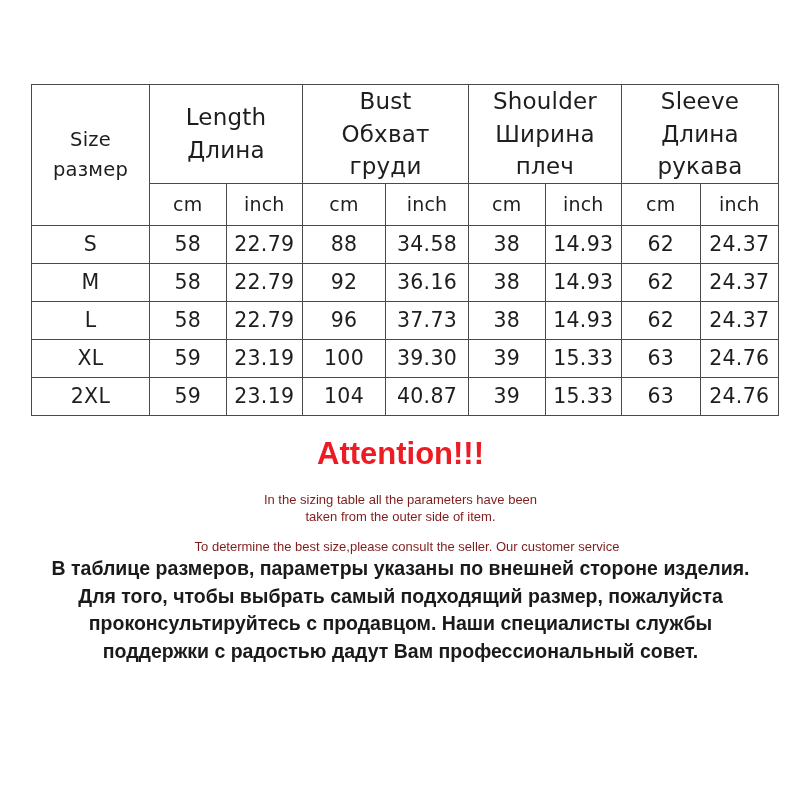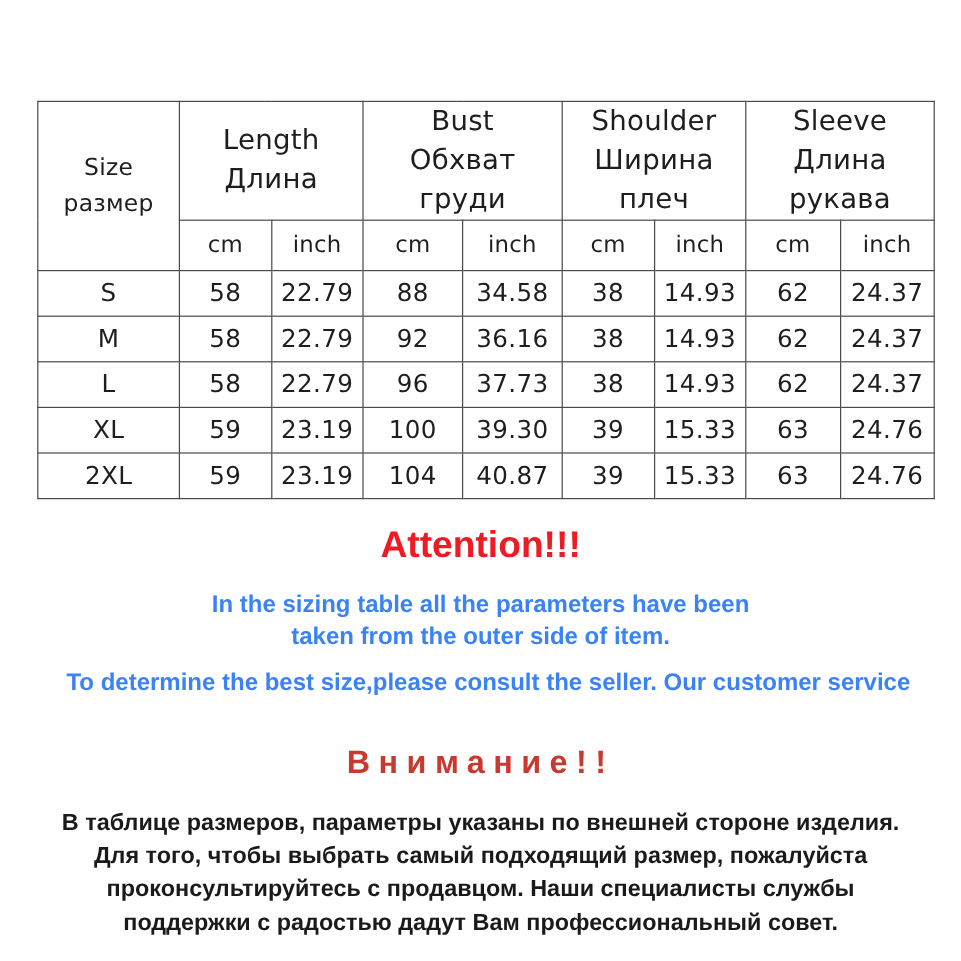--- a/index.html
+++ b/index.html
@@ -85,25 +85,25 @@
   .heading-en {
     font-family: "Liberation Sans", sans-serif;
     font-size: 31px;
     font-weight: 700;
     line-height: 1.1;
     margin: 0 0 20px 0;
     letter-spacing: 0px;
   }
   .para-en {
     font-family: "Liberation Sans", sans-serif;
-    font-size: 20px;
-    font-weight: 700;
+    font-size: 13px;
+    font-weight: 400;
     line-height: 1.33;
     margin: 0;
-    color: #3b82f6;
+    color: #7f1d1d;
   }
   .para-en + .para-en { margin-top: 12px; margin-left: 13px; }
 
   .heading-ru {
     font-family: "Liberation Sans", sans-serif;
     font-size: 27px;
     font-weight: 700;
     letter-spacing: 7px;
     line-height: 1.1;
     margin: 38px 0 22px 0;
@@ -223,21 +223,20 @@
 
   <p class="para-en">
     <span class="line">In the sizing table all the parameters have been</span>
     <span class="line">taken from the outer side of item.</span>
   </p>
 
   <p class="para-en">
     <span class="line">To determine the best size,please consult the seller. Our customer service</span>
   </p>
 
-  <p class="heading-ru" id="vnimanie-heading" style="color: rgb(200, 57, 47);">Внимание!!</p>
 
   <p class="para-ru">
     <span class="line">В таблице размеров, параметры указаны по внешней стороне изделия.</span>
     <span class="line">Для того, чтобы выбрать самый подходящий размер, пожалуйста</span>
     <span class="line">проконсультируйтесь с продавцом. Наши специалисты службы</span>
     <span class="line">поддержки с радостью дадут Вам профессиональный совет.</span>
   </p>
 
 </div>
 

